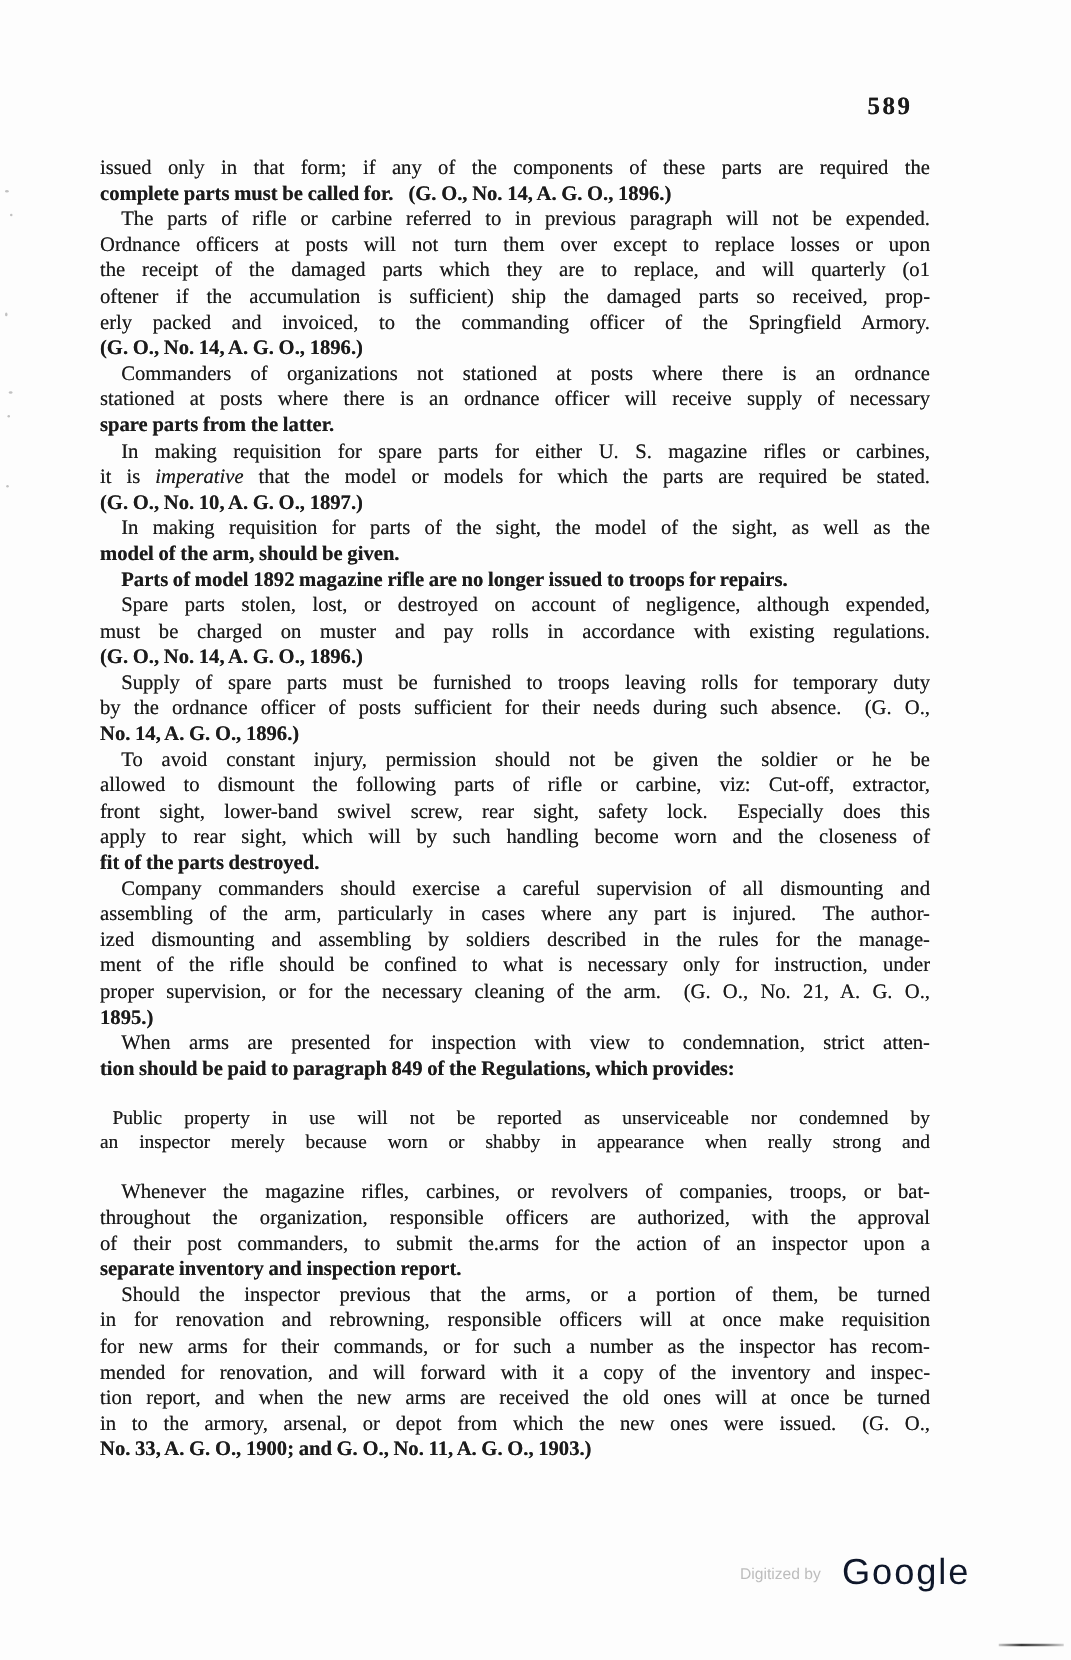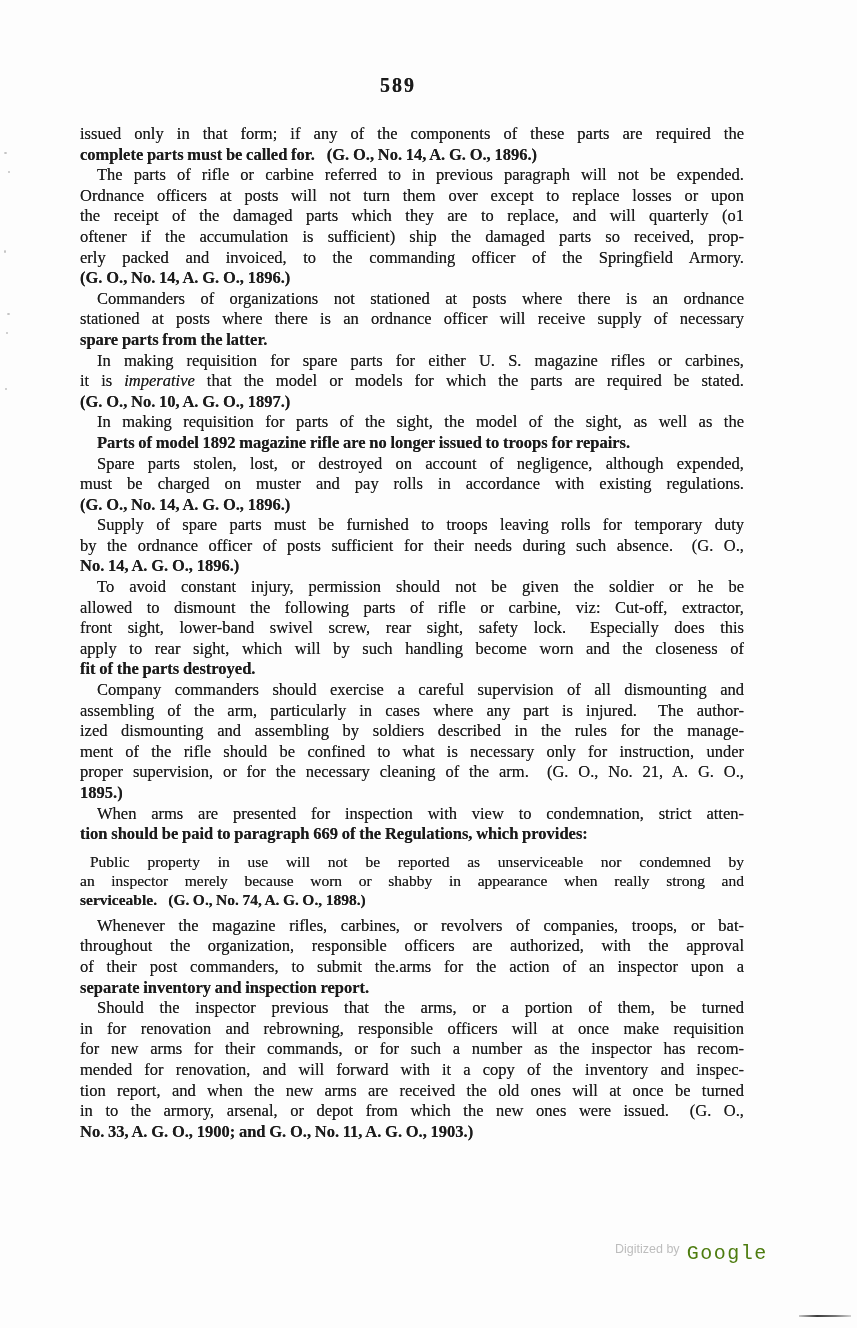--- a/index.html
+++ b/index.html
@@ -17,63 +17,63 @@
   }
   .content {
     position: absolute;
     left: 80px;
     top: 74px;
     width: 664px;
   }
   .pagenum {
     position: relative;
     left: -14px;
-    text-align: center;
+    text-align: right;
     font-weight: bold;
     font-size: 20px;
     letter-spacing: 2px;
     margin-bottom: 27px;
     text-shadow: 0 0 0.4px rgba(20,20,20,0.8);
   }
   .para { margin: 0; }
   .line {
     font-size: 16.5px;
     line-height: 20.6px;
     text-align: justify;
     text-align-last: justify;
     word-spacing: -0.4px;
     text-shadow: 0 0 0.35px rgba(20,20,20,0.7);
     white-space: normal;
   }
   .line.first { text-indent: 17px; }
   .line.last  { text-align-last: left; font-weight: bold; }
-  .para.quote { margin: 7px 0; }
+  .para.quote { margin: 20px 0; }
   .para.quote .line {
     font-size: 15.5px;
     line-height: 19px;
   }
   .para.quote .line.first { text-indent: 10px; }
   .watermark {
     position: absolute;
-    left: 615px;
+    left: 592px;
     top: 1242px;
     display: flex;
-    align-items: flex-start;
-    gap: 7px;
+    align-items: center;
+    gap: 17px;
     user-select: none;
   }
   .digitized {
     font-family: "Liberation Sans", sans-serif;
     font-size: 12.5px;
     color: #bdbdbd;
   }
   .glogo {
-    font-family: Liberation Mono, monospace;
-    font-size: 20px;
-    color: #4d7c0f;
+    font-family: Liberation Sans, sans-serif;
+    font-size: 29px;
+    color: #0f172a;
     letter-spacing: 1.5px;
   }
   .scan-dash {
     position: absolute;
     left: 799px;
     top: 1315px;
     width: 52px;
     height: 2px;
     background: linear-gradient(90deg, #c9c9c9, #3a3a3a 35%, #777 70%, #d2d2d2);
   }
@@ -114,20 +114,21 @@
         <div class="line">stationed at posts where there is an ordnance officer will receive supply of necessary</div>
         <div class="line last">spare parts from the latter.</div>
       </div>
       <div class="para">
         <div class="line first">In making requisition for spare parts for either U. S. magazine rifles or carbines,</div>
         <div class="line">it is <i>imperative</i> that the model or models for which the parts are required be stated.</div>
         <div class="line last">(G. O., No. 10, A. G. O., 1897.)</div>
       </div>
       <div class="para">
         <div class="line first">In making requisition for parts of the sight, the model of the sight, as well as the</div>
+        <div class="line last">model of the arm, should be given.</div>
       </div>
       <div class="para">
         <div class="line first last">Parts of model 1892 magazine rifle are no longer issued to troops for repairs.</div>
       </div>
       <div class="para">
         <div class="line first">Spare parts stolen, lost, or destroyed on account of negligence, although expended,</div>
         <div class="line">must be charged on muster and pay rolls in accordance with existing regulations.</div>
         <div class="line last">(G. O., No. 14, A. G. O., 1896.)</div>
       </div>
       <div class="para">
@@ -145,26 +146,25 @@
       <div class="para">
         <div class="line first">Company commanders should exercise a careful supervision of all dismounting and</div>
         <div class="line">assembling of the arm, particularly in cases where any part is injured.  The author-</div>
         <div class="line">ized dismounting and assembling by soldiers described in the rules for the manage-</div>
         <div class="line">ment of the rifle should be confined to what is necessary only for instruction, under</div>
         <div class="line">proper supervision, or for the necessary cleaning of the arm.  (G. O., No. 21, A. G. O.,</div>
         <div class="line last">1895.)</div>
       </div>
       <div class="para">
         <div class="line first">When arms are presented for inspection with view to condemnation, strict atten-</div>
-        <div class="line last">tion should be paid to paragraph 669 of the Regulations, which provides:</div>
+        <div class="line last">tion should be paid to paragraph 849 of the Regulations, which provides:</div>
       </div>
       <div class="para quote">
         <div class="line first">Public property in use will not be reported as unserviceable nor condemned by</div>
         <div class="line">an inspector merely because worn or shabby in appearance when really strong and</div>
-        <div class="line last">serviceable.  (G. O., No. 74, A. G. O., 1898.)</div>
       </div>
       <div class="para">
         <div class="line first">Whenever the magazine rifles, carbines, or revolvers of companies, troops, or bat-</div>
         <div class="line">throughout the organization, responsible officers are authorized, with the approval</div>
         <div class="line">of their post commanders, to submit the.arms for the action of an inspector upon a</div>
         <div class="line last">separate inventory and inspection report.</div>
       </div>
       <div class="para">
         <div class="line first">Should the inspector previous that the arms, or a portion of them, be turned</div>
         <div class="line">in for renovation and rebrowning, responsible officers will at once make requisition</div>

